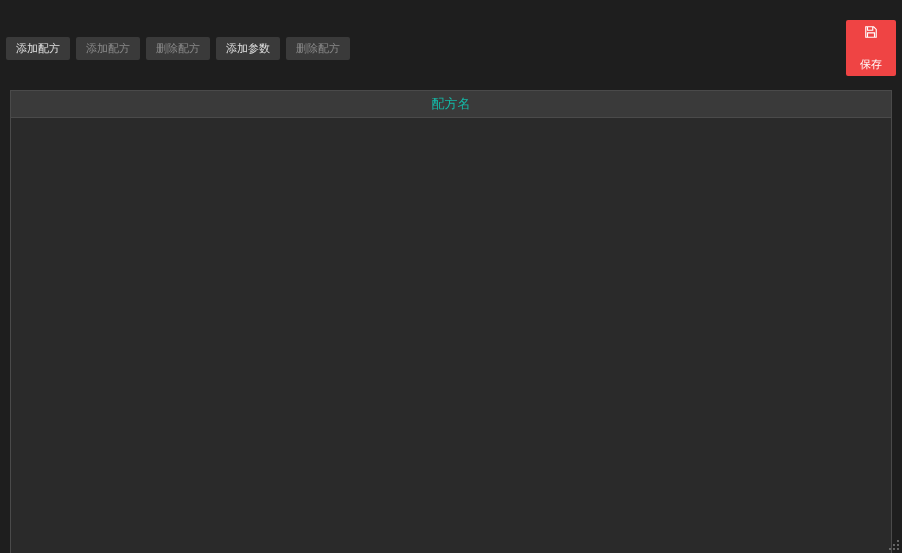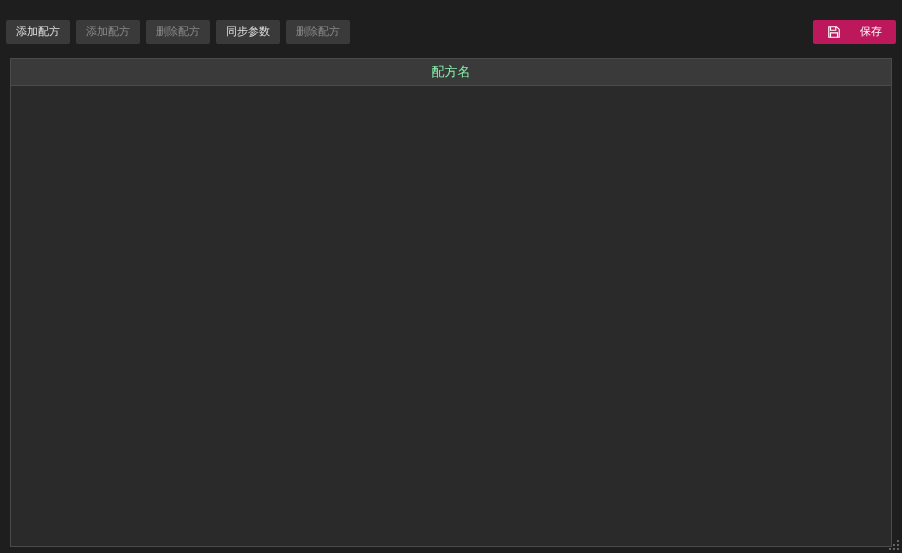--- a/index.html
+++ b/index.html
@@ -34,43 +34,44 @@
       cursor: pointer;
       font-family: inherit;
       line-height: 1.2;
       margin-top: 16px;
     }
     .btn.disabled {
       color: #8a8a8a;
       cursor: default;
     }
     .btn-save {
-      background-color: #be185d;
+      background-color: #ef4444;
       color: #ffffff;
       display: flex;
       align-items: center;
       gap: 19px;
       padding: 5px 14px;
       margin-left: auto;
+      flex-direction: column;
     }
     .save-icon {
       width: 14px;
       height: 14px;
       display: inline-block;
     }
     .content-area {
       margin: 10px 10px 10px 10px;
     }
     .table-header {
       background-color: #3a3a3a;
       border: 1px solid #4a4a4a;
       border-bottom: none;
       text-align: center;
       padding: 4px 0;
-      color: #86efac;
+      color: #14b8a6;
       font-size: 13px;
     }
     .table-body {
       background-color: #2a2a2a;
       border: 1px solid #4a4a4a;
       height: 462px;
     }
     .resize-grip {
       position: absolute;
       bottom: 2px;
@@ -83,21 +84,21 @@
       display: block;
     }
   </style>
 </head>
 <body>
 
 <div class="toolbar">
   <button class="btn">添加配方</button>
   <button class="btn disabled">添加配方</button>
   <button class="btn disabled">删除配方</button>
-  <button class="btn">同步参数</button>
+  <button class="btn">添加参数</button>
   <button class="btn disabled">删除配方</button>
   <button class="btn btn-save">
     <span class="save-icon">
       <svg viewBox="0 0 16 16" width="14" height="14">
         <path d="M2 2 L11 2 L14 5 L14 14 L2 14 Z M4 2 L4 6 L10 6 L10 2 M4 9 L12 9 L12 14 L4 14 Z" fill="none" stroke="#ffffff" stroke-width="1.3"></path>
       </svg>
     </span>
     <span>保存</span>
   </button>
 </div>

